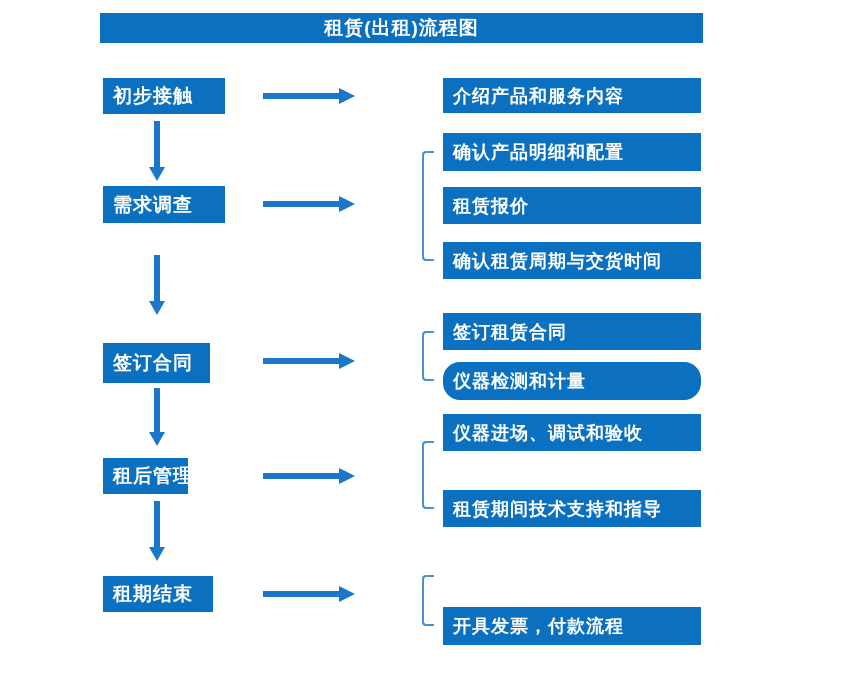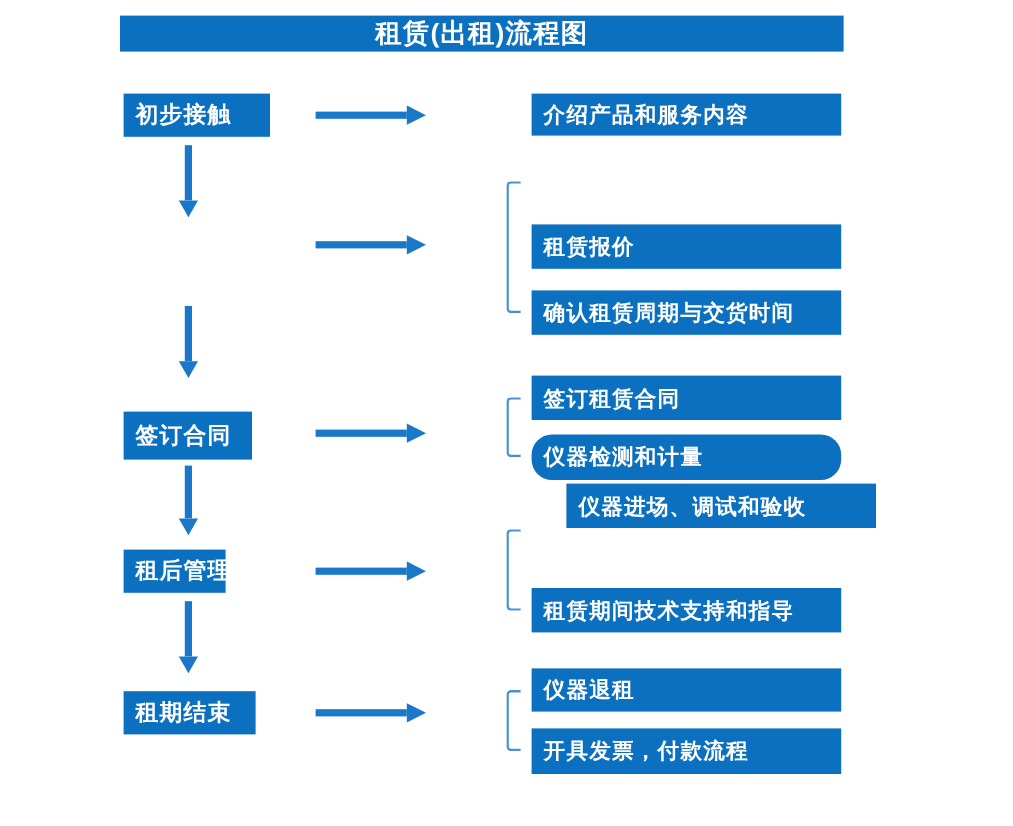--- a/index.html
+++ b/index.html
@@ -29,21 +29,21 @@
     display: flex;
     align-items: center;
     padding-left: 10px;
     box-sizing: border-box;
     letter-spacing: 1px;
     white-space: nowrap;
   }
   .title-bar {
     justify-content: center;
     padding-left: 0;
-    font-size: 22px;
+    font-size: 19px;
     letter-spacing: 1px;
     text-align: center;
   }
   .step { font-size: 19px; }
   .detail { left: 443px; width: 258px; font-size: 18px; text-align: center; }
 
   .harrow { position: absolute; width: 92px; height: 16px; }
   .hshaft { position: absolute; left: 0; top: 5px; width: 76px; height: 6px; background: var(--arrow); }
   .hhead {
     position: absolute; left: 76px; top: 0; width: 0; height: 0;
@@ -72,20 +72,21 @@
   }
 </style>
 </head>
 <body>
 
 <div class="canvas">
 
   <div class="box title-bar" style="left:100px; top:13px; width:603px; height:30px;">租赁(出租)流程图</div>
 
   <div class="box step" style="left:103px; top:78px;  width:122px; height:36px;">初步接触</div>
+  <div class="box step" style="left:103px; top:186px; width:122px; height:37px;">需求调查</div>
   <div class="box step" style="left:103px; top:343px; width:107px; height:40px;">签订合同</div>
   <div class="box step" style="left:103px; top:458px; width:85px; height:36px;">租后管理</div>
   <div class="box step" style="left:103px; top:576px; width:110px; height:36px;text-align:center;">租期结束</div>
 
   <div class="varrow" style="top:121px; height:60px;">
     <div class="vshaft" style="height:46px;"></div>
     <div class="vhead"></div>
   </div>
   <div class="varrow" style="top:255px; height:60px;">
     <div class="vshaft" style="height:46px;"></div>
@@ -121,25 +122,25 @@
     <div class="hhead"></div>
   </div>
 
   <div class="bracket" style="top:151px; height:110px;"></div>
   <div class="bracket" style="top:331px; height:50px;"></div>
   <div class="bracket" style="top:441px; height:68px;"></div>
   <div class="bracket" style="top:575px; height:51px;"></div>
 
   <div class="box detail" style="top:78px;  height:35px;">介绍产品和服务内容</div>
 
+  <div class="box detail" style="top:133px; height:38px;">确认产品明细和配置</div>
   <div class="box detail" style="top:187px; height:37px;">租赁报价</div>
   <div class="box detail" style="top:242px; height:37px;">确认租赁周期与交货时间</div>
 
   <div class="box detail" style="top:313px; height:37px;">签订租赁合同</div>
   <div class="box detail" style="top:362px; height:38px;border-radius:17px;">仪器检测和计量</div>
 
-  <div class="box detail" style="top:403px; height:37px;margin-left:29px;">仪器进场、调试和验收</div>
+  <div class="box detail" style="top:414px; height:37px;">仪器进场、调试和验收</div>
   <div class="box detail" style="top:490px; height:37px;">租赁期间技术支持和指导</div>
 
-  <div class="box detail" style="top:557px; height:36px;">仪器退租</div>
   <div class="box detail" style="top:607px; height:38px;">开具发票，付款流程</div>
 
 </div>
 
 </body></html>

